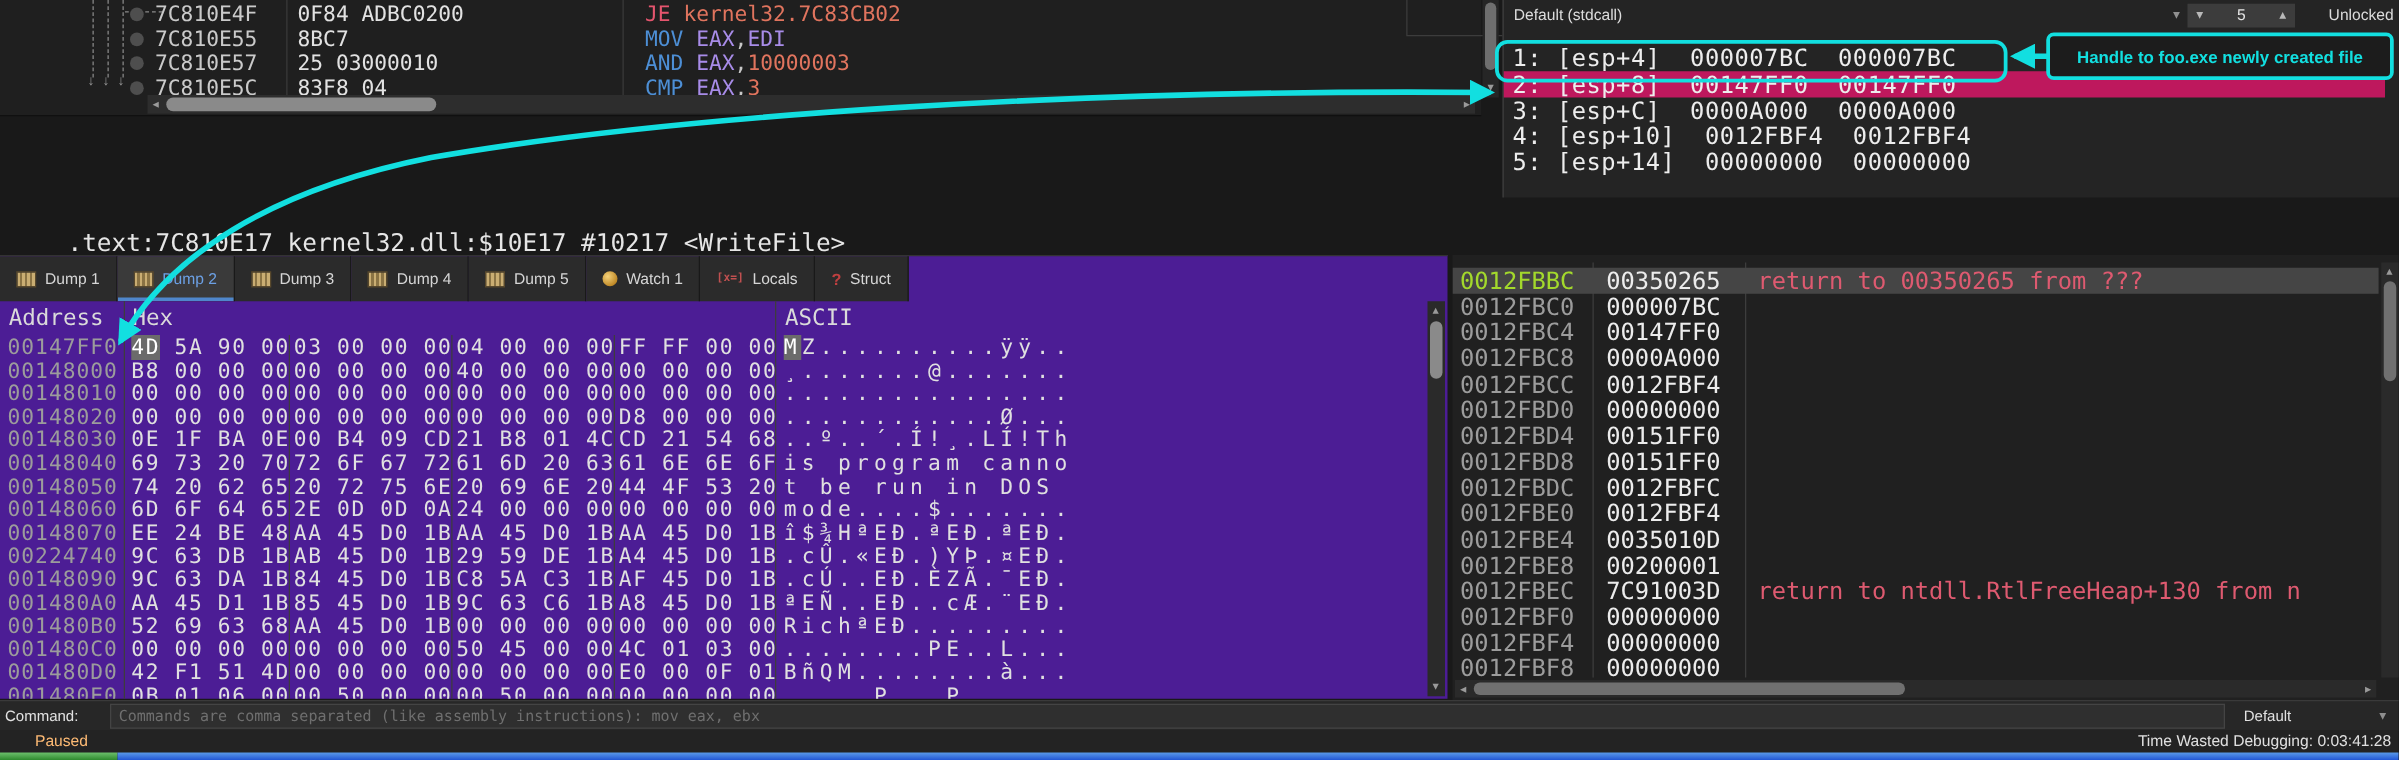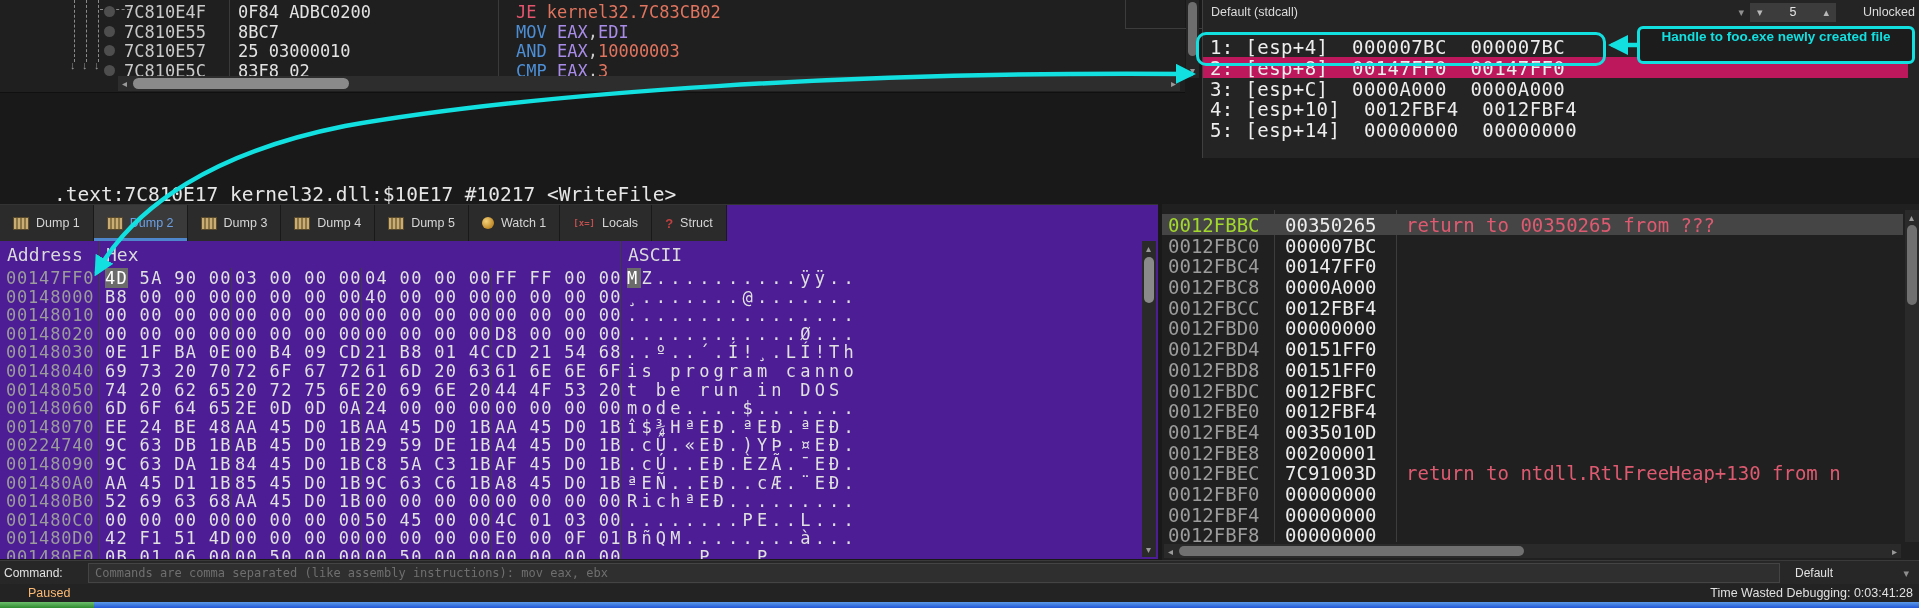--- a/index.html
+++ b/index.html
@@ -40,21 +40,21 @@
            display:flex;align-items:center;justify-content:space-between;padding:0 7px;box-sizing:border-box;font-size:11px}
   .spin-val{color:#e4e4e4;font-size:12.5px}
   .lock{position:absolute;right:5px;top:0;line-height:25px;font-size:12.5px;color:#dcdcdc}
   #args-rows{position:absolute;top:36px;left:0;right:12px}
   .arg-row{height:20.8px;line-height:20.8px;font:19px "DejaVu Sans Mono",monospace;color:#ededed;
            padding-left:7px;letter-spacing:.4px;white-space:pre}
   .arg-row.sel{background:#be185d}
   #arg1-outline{position:absolute;left:-7px;top:32px;width:404px;height:28px;border:3px solid #12dfe0;border-radius:10px;pointer-events:none;z-index:45}
 
   #annotation-box{position:absolute;left:1637px;top:26px;width:272px;height:32px;border:3px solid #12dfe0;border-radius:6px;
-                  background:#1c1c1c;z-index:40;display:flex;align-items:flex-start;justify-content:center;
+                  background:#1c1c1c;z-index:40;display:flex;align-items:center;justify-content:center;
                   color:#12dfe0;font-weight:bold;font-size:13.5px;white-space:nowrap}
 
   
   #info-line{position:absolute;left:0;top:160px;width:1158px;height:42px;line-height:42px;
              font:19.5px "DejaVu Sans Mono",monospace;color:#e6e6e6;padding-left:7px;white-space:pre}
 
   
   #dump-panel{position:absolute;left:0;top:204px;width:1158px;height:354px;background:#4c1d95;border-top:1px solid #333}
   #tab-bar{position:absolute;top:0;left:0;height:36px;display:flex}
   .tab{display:flex;align-items:center;gap:7px;padding:0 13px;background:#2b2b2b;border-right:1px solid #191919;
@@ -124,21 +124,21 @@
     <span class="gdown" style="left:70px">↓</span>
     <span class="gdown" style="left:82px">↓</span>
     <span class="gdown" style="left:94px">↓</span>
     <div class="gelbow"></div>
     <div class="vsep" id="dsep1"></div>
     <div class="vsep" id="dsep2"></div>
     <div id="da-rows">
         <div class="da-row"><span class="bp-dot"></span><span class="da-addr">7C810E4F</span><span class="da-bytes">0F84 ADBC0200</span><span class="da-instr"><span class="tk-jmp">JE</span><span class="tk-pl"> </span><span class="tk-num">kernel32.7C83CB02</span></span></div>
         <div class="da-row"><span class="bp-dot"></span><span class="da-addr">7C810E55</span><span class="da-bytes">8BC7</span><span class="da-instr"><span class="tk-mn">MOV</span><span class="tk-pl"> </span><span class="tk-reg">EAX</span><span class="tk-pl">,</span><span class="tk-reg">EDI</span></span></div>
         <div class="da-row"><span class="bp-dot"></span><span class="da-addr">7C810E57</span><span class="da-bytes">25 03000010</span><span class="da-instr"><span class="tk-mn">AND</span><span class="tk-pl"> </span><span class="tk-reg">EAX</span><span class="tk-pl">,</span><span class="tk-num">10000003</span></span></div>
-        <div class="da-row"><span class="bp-dot"></span><span class="da-addr">7C810E5C</span><span class="da-bytes">83F8 02</span><span class="da-instr"><span class="tk-mn">CMP</span><span class="tk-pl"> </span><span class="tk-reg">EAX</span><span class="tk-pl">,</span><span class="tk-num">3</span></span></div>
+        <div class="da-row"><span class="bp-dot"></span><span class="da-addr">7C810E5C</span><span class="da-bytes">83F8 04</span><span class="da-instr"><span class="tk-mn">CMP</span><span class="tk-pl"> </span><span class="tk-reg">EAX</span><span class="tk-pl">,</span><span class="tk-num">3</span></span></div>
       </div>
     <div class="sb" id="da-hscroll">
       <span class="sb-ar" style="left:0;top:0">◂</span>
       <div class="sb-thumb" id="da-hthumb"></div>
       <span class="sb-ar" style="right:0;top:0">▸</span>
     </div>
   </section>
   <div class="sb" id="da-vscroll">
     <div class="sb-thumb" id="da-vthumb"></div>
     <span class="sb-ar" style="left:0;bottom:0">▾</span>

